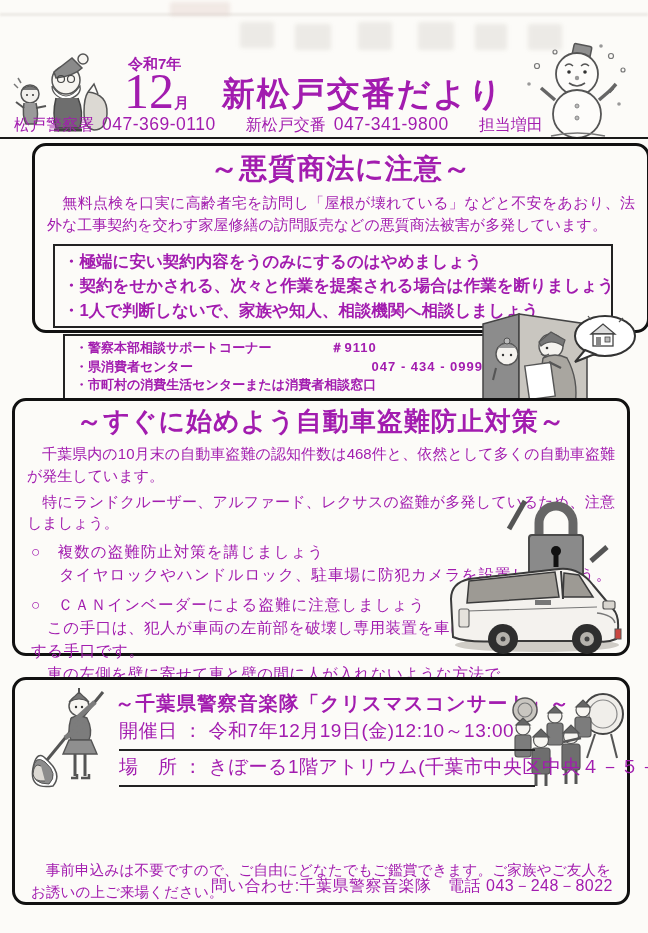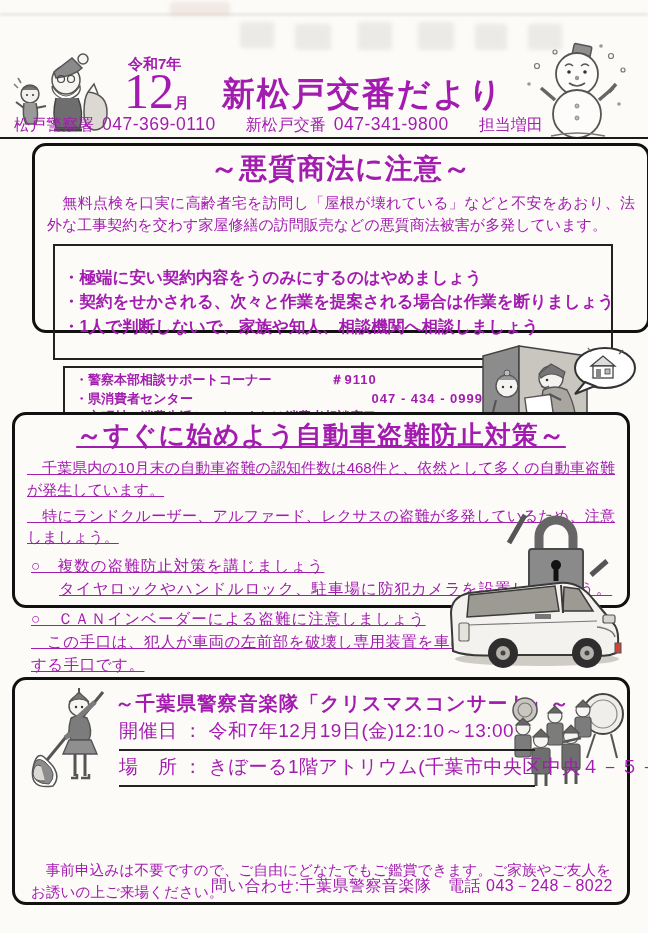--- a/index.html
+++ b/index.html
@@ -17,27 +17,27 @@
   .hdr-month-suffix{font-size:15px;font-weight:bold;font-family:"Liberation Sans",sans-serif;}
   .hdr-title{position:absolute;left:56%;top:72px;transform:translateX(-50%);
     font-size:33px;font-weight:900;letter-spacing:2px;white-space:nowrap;}
   .hdr-contacts{position:absolute;left:14px;top:114px;display:flex;align-items:baseline;gap:8px;font-size:16px;white-space:nowrap;}
   .hdr-contacts .ph{font-size:17.5px;letter-spacing:.5px;}
   .hdr-contacts .gap{width:14px;}
   .hdr-rule{position:absolute;left:0;top:137px;width:648px;height:2px;background:#1a1a1a;}
   
   .box{position:absolute;left:12px;width:618px;border:3px solid #111;border-radius:14px;background:#fcfbf8;box-sizing:border-box;}
   .box1{top:143px;height:190px;margin-left:20px;}
-  .box2{top:412px;height:196px;text-decoration:underline;}
+  .box2{top:398px;height:258px;}
   .box3{top:677px;height:228px;}
   .sec-title{text-align:center;font-weight:900;letter-spacing:1px;}
   .box1 .sec-title{font-size:28px;margin-top:4px;}
   .box2 .sec-title{font-size:26px;margin-top:3px;}
   .para{font-size:15px;line-height:1.45;margin:4px 12px 0 12px;text-align:justify;}
-  .tips-box{margin:8px 22px 0 18px;border:2px solid #222;padding:19px 8px;width:560px;box-sizing:border-box;}
+  .tips-box{margin:8px 22px 0 18px;border:2px solid #222;padding:3px 8px;width:560px;box-sizing:border-box;}
   .tips-box div{font-size:16.5px;font-weight:bold;line-height:1.5;white-space:nowrap;}
   .contacts-row{position:relative;margin-top:4px;height:76px;}
   .contacts-box{position:absolute;left:28px;top:2px;width:432px;border:2px solid #222;padding:3px 10px;box-sizing:border-box;}
   .contacts-box .crow{display:flex;font-size:13px;font-weight:bold;line-height:1.45;white-space:nowrap;gap:37px;}
   .crow .cname{}
   .crow .cphone{margin-left:22px;letter-spacing:1px;}
   .crow.r2 .cphone{margin-left:auto;}
   
   .pt{font-family:"Liberation Serif","DejaVu Serif",serif;font-size:15.5px;line-height:1.5;margin:6px 14px 0 16px;letter-spacing:1px;}
   .pt .pt-body{margin-left:28px;}

